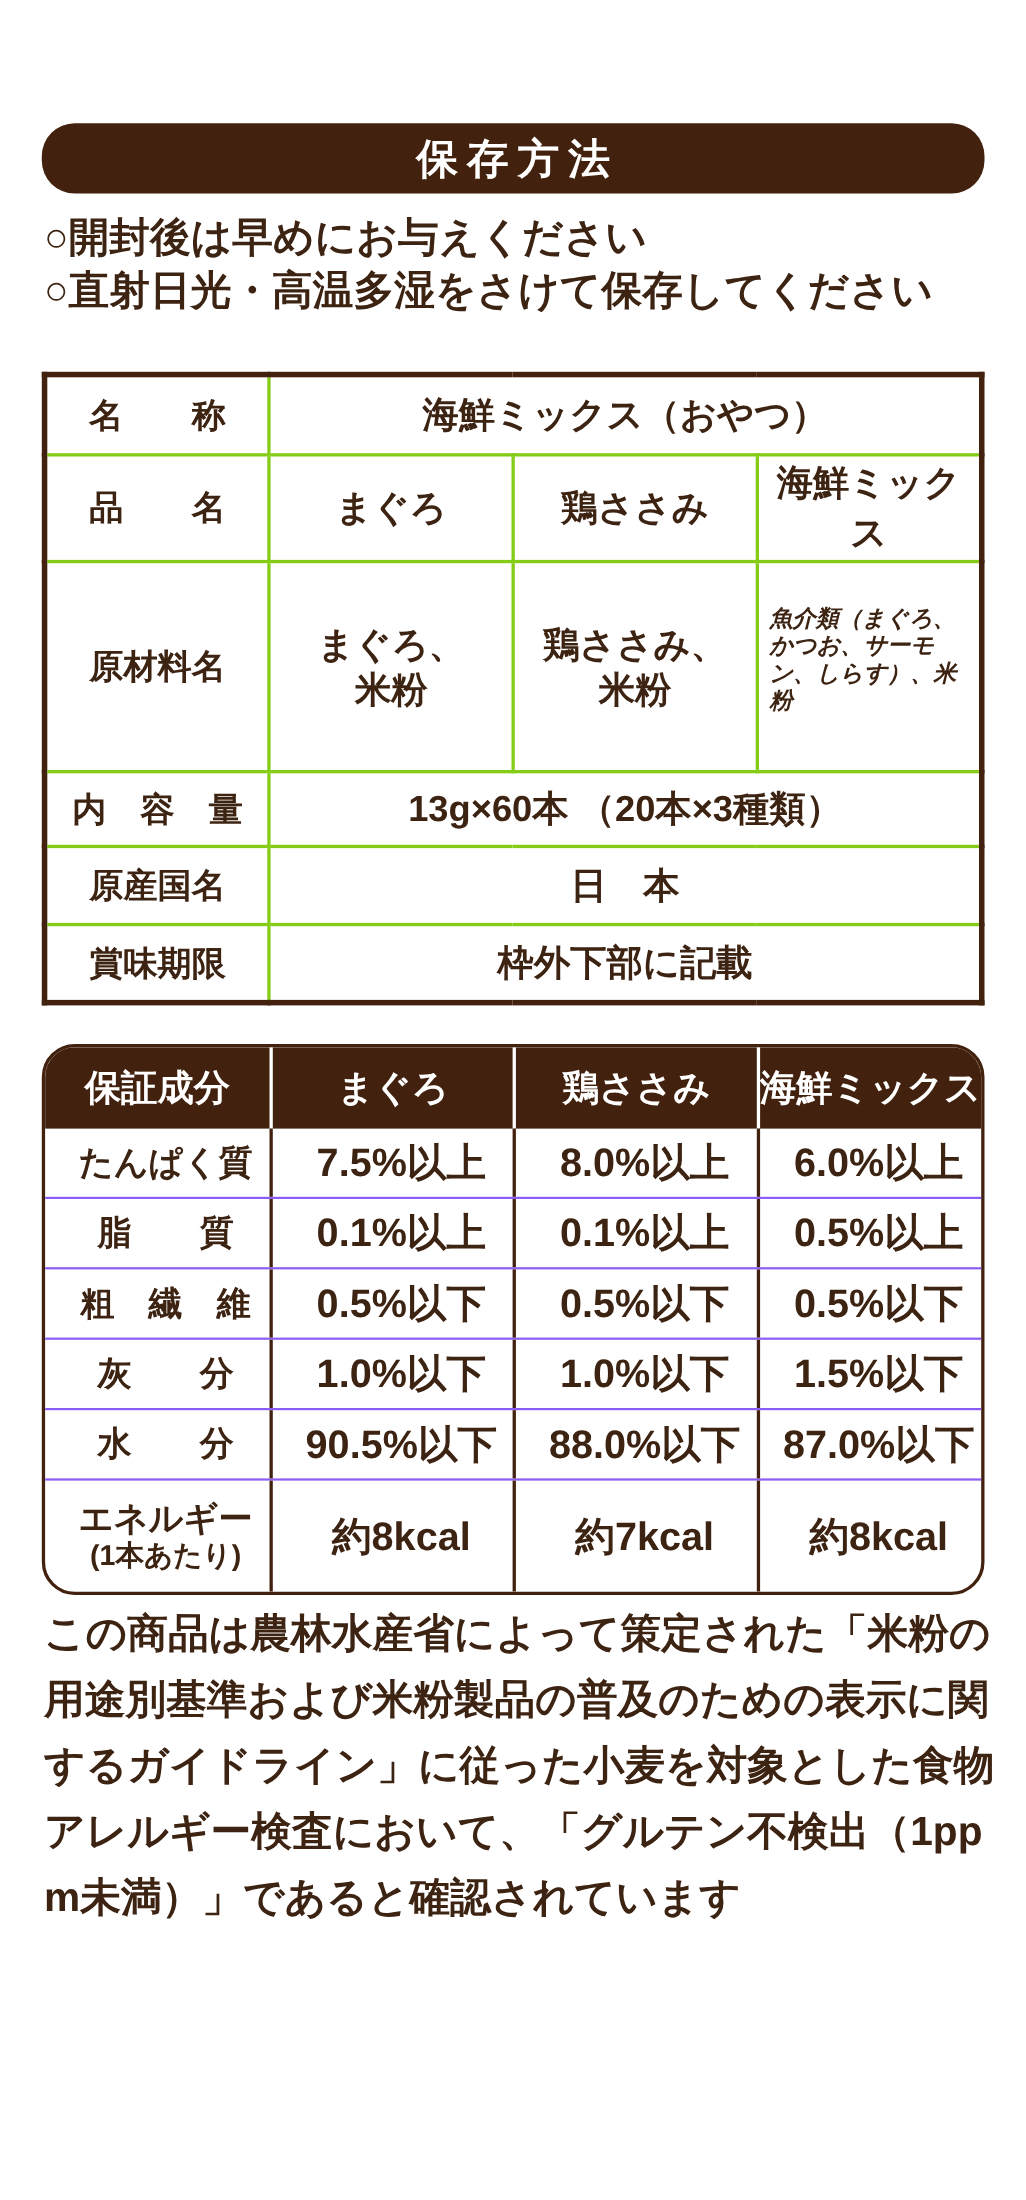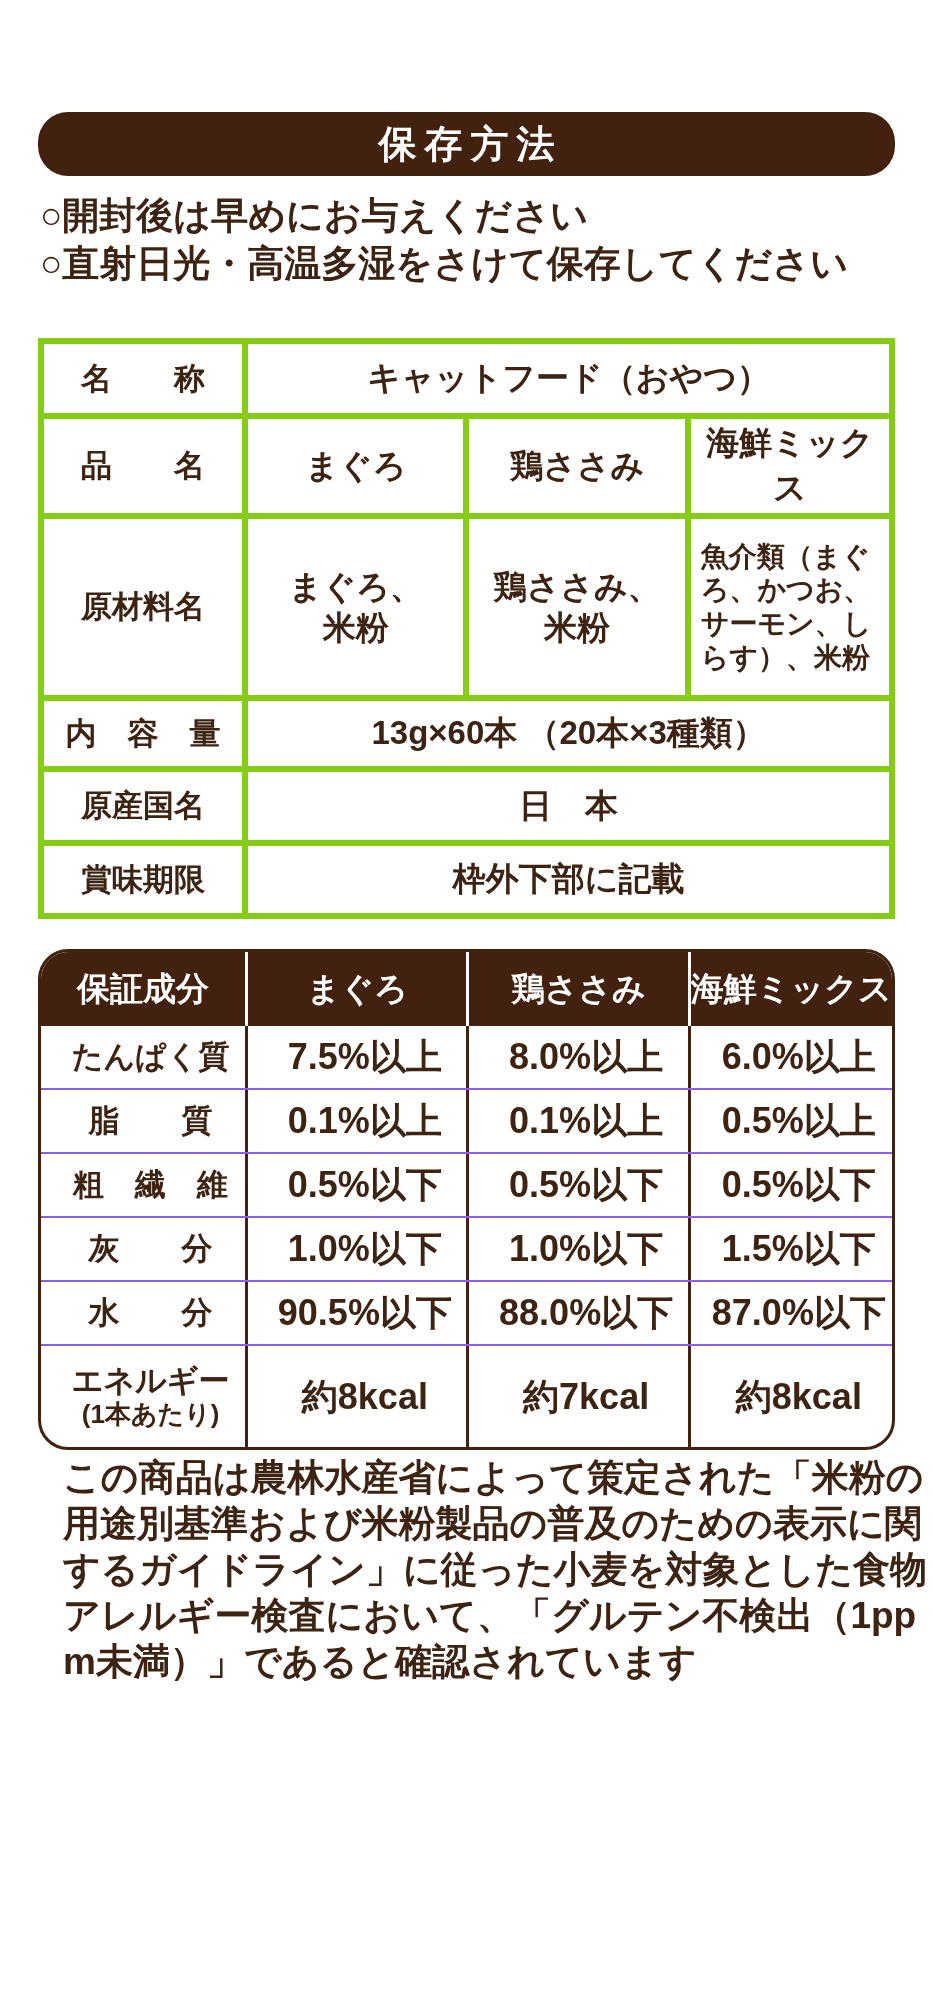--- a/index.html
+++ b/index.html
@@ -19,34 +19,34 @@
   
   .notes{position:absolute;left:40px;top:192px;width:880px;}
   .notes p{margin:0;font-size:37px;line-height:48px;font-weight:700;color:#3D2312;}
   
   table.t1{
     position:absolute;left:38px;top:338px;width:857px;
     border-collapse:collapse;table-layout:fixed;
     border:5px solid #42220E;
   }
   table.t1 td{
-    border:6px solid #84cc16;text-align:center;vertical-align:middle;
+    border:3px solid #84cc16;text-align:center;vertical-align:middle;
     font-size:33px;font-weight:700;color:#3D2312;padding:2px 6px;overflow:hidden;
   }
   table.t1 tr.r0 td{height:65px;}
   table.t1 tr.r1 td{height:66px;}
   table.t1 tr.r2 td{height:168px;}
   table.t1 tr.r3 td{height:61px;}
   table.t1 tr.r4 td{height:64px;}
   table.t1 tr.r5 td{height:63px;margin-top:18px;}
   table.t1 td.lbl{font-size:31px;}
   table.t1 td.pre{white-space:pre-line;line-height:1.25;}
   table.t1 td.small{
-    font-size:28px;text-align:left;line-height:1.2;padding:4px 6px 4px 10px;
-    word-break:break-all;overflow-wrap:anywhere;
+    font-size:21px;text-align:left;line-height:1.2;padding:4px 6px 16px 10px;
+    word-break:break-all;overflow-wrap:anywhere;font-style:italic;
   }
   
   .t2{
     position:absolute;left:38px;top:908px;width:857px;
     border:3px solid #42220E;border-radius:30px;overflow:hidden;background:#fff;
     box-sizing:border-box;
     margin-top:41px;
   }
   .t2 .hrow{display:flex;height:74px;background:#42220E;color:#fff;}
   .t2 .hrow .c{
@@ -63,22 +63,22 @@
   .t2 .brow .c + .c{border-left:3px solid #42220E;}
   .t2 .c.w1{width:24%;}
   .t2 .c.w2{width:26%;}
   .t2 .c.w3{width:26%;}
   .t2 .c.w4{width:24%;}
   .t2 .brow .c.lblc{font-size:31px;}
   .t2 .lbl-sub{font-size:26px;font-weight:700;margin-top:2px;}
   
   .gluten{
     position:absolute;left:40px;top:1455px;width:866px;
-    font-size:37px;line-height:46px;font-weight:700;color:#3D2312;
-    word-break:break-all;overflow-wrap:anywhere;margin-left:23px;
+    font-size:37px;line-height:60px;font-weight:700;color:#3D2312;
+    word-break:break-all;overflow-wrap:anywhere;
   }
   
   .barcode{position:absolute;left:418px;top:1820px;width:357px;height:180px;}
   .bars{display:flex;align-items:flex-start;height:143px;}
   .bars span{flex:none;width:3.76px;height:125px;background:transparent;}
   .bars span.on{background:#231815;}
   .bars span.tall{height:143px;}
   .bc-digit{
     position:absolute;color:#231815;font-size:38px;font-weight:400;
     font-family:"Liberation Sans","DejaVu Sans",sans-serif;top:127px;
@@ -105,21 +105,21 @@
   <table class="t1">
     <colgroup>
       <col style="width:24%">
         <col style="width:26%">
         <col style="width:26%">
         <col style="width:24%">
     </colgroup>
     <tbody>
       <tr class="r0">
         <td class="lbl">名　　称</td>
-        <td colspan="3">キャットフード（おやつ）</td>
+        <td colspan="3">海鮮ミックス（おやつ）</td>
       </tr>
       <tr class="r1">
         <td class="lbl">品　　名</td>
         <td>まぐろ</td>
         <td>鶏ささみ</td>
         <td>海鮮ミックス</td>
       </tr>
       <tr class="r2">
         <td class="lbl">原材料名</td>
         <td class="pre">まぐろ、

